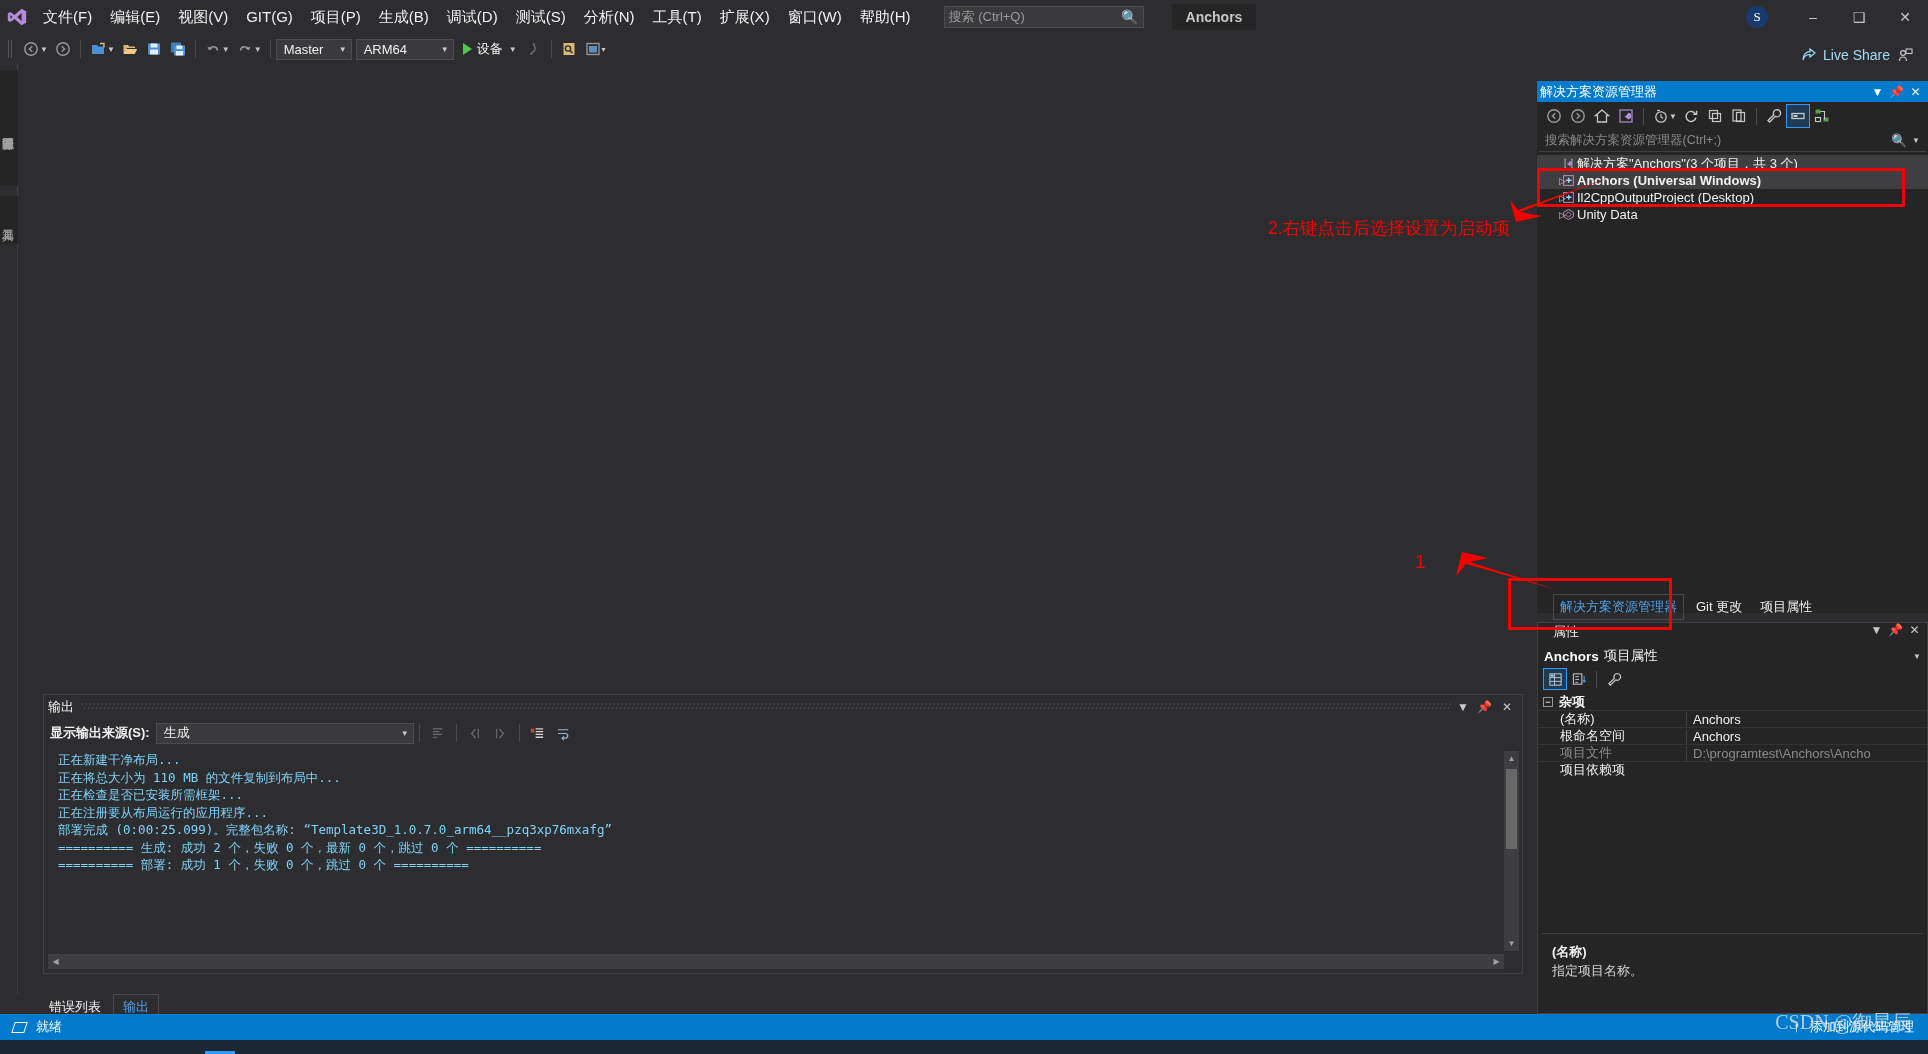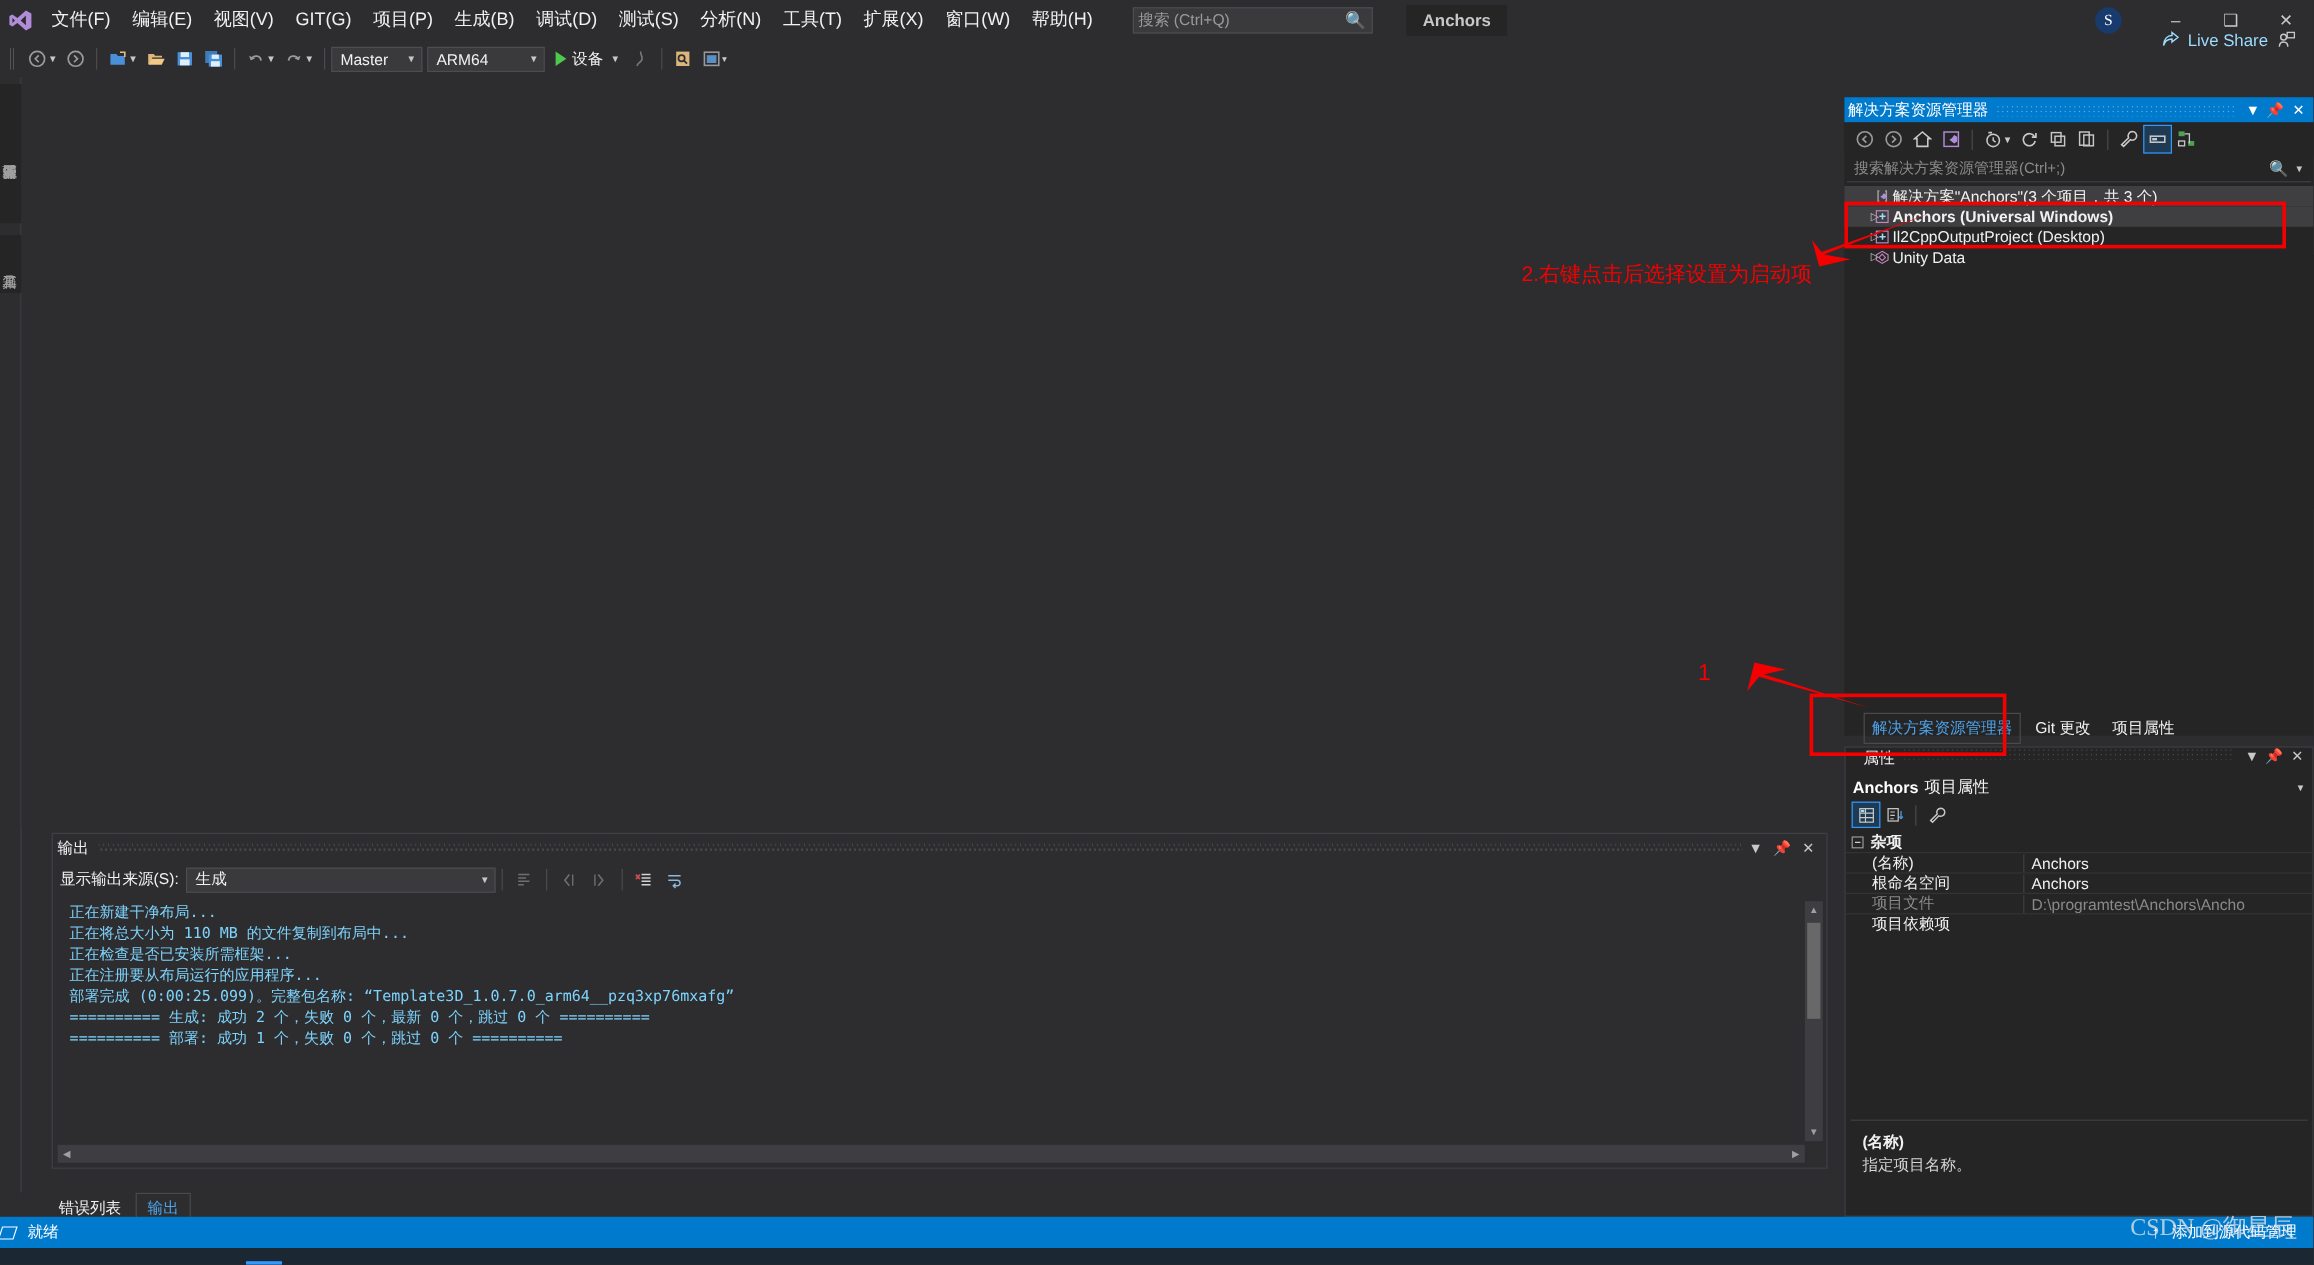--- a/index.html
+++ b/index.html
@@ -60,21 +60,21 @@
     height:21px; background:#3a3a3c; border:1px solid #4d4d50;
     display:flex; align-items:center; padding:0 4px 0 7px; font-size:13px;
     color:#f1f1f1; margin-right:4px;
   }
   .combo .cv { flex:1; white-space:nowrap; }
   .combo .cc { font-size:8px; color:#c8c8c8; margin-left:10px; }
   .run-btn { display:flex; align-items:center; height:24px; padding:0 5px; }
   .run-btn .tri { width:0;height:0;border-left:9px solid #4ec94e;border-top:6px solid transparent;border-bottom:6px solid transparent; }
   .run-btn .lbl { font-size:13px; color:#f1f1f1; margin-left:5px; }
   .live-share-bar {
-    position:absolute; right:0; top:18px; height:30px; display:flex; align-items:center;
+    position:absolute; right:0; top:40px; height:30px; display:flex; align-items:center;
     padding-right:8px;
   }
   .ls { display:flex; align-items:center; color:#9cdcfe; font-size:14px; }
   .ls svg { width:16px; height:16px; margin-right:6px; }
   .fbico { width:30px; height:24px; display:flex;align-items:center;justify-content:center;color:#c8c8c8;}
 
   
   .leftrail {
     position:absolute; left:0; top:64px; width:18px; height:930px; background:#2d2d30;
     border-right:1px solid #3f3f46;
@@ -101,21 +101,21 @@
   .op-title {
     height:24px; display:flex; align-items:center; padding:0 4px; position:relative;
   }
   .op-title .t { font-size:13px; color:#f1f1f1; margin-right:8px; }
   .op-title .dots { flex:1; height:8px;
     background:repeating-linear-gradient(90deg,#555 0 1px,transparent 1px 4px),
                repeating-linear-gradient(90deg,transparent 0 2px,#555 2px 3px,transparent 3px 4px);
     background-position:0 0,0 4px; background-size:4px 2px; background-repeat:repeat-x; opacity:.7; }
   .op-title .ctl { width:22px; text-align:center; color:#c8c8c8; font-size:12px; }
   .op-toolbar { height:28px; display:flex; align-items:center; padding:0 6px; }
-  .op-toolbar .lab { font-size:13px; color:#f1f1f1; margin-right:6px; }
+  .op-toolbar .lab { font-size:13px; color:#f1f1f1; margin-right:6px;font-weight:bold; }
   .op-combo {
     width:258px; height:21px; background:#3a3a3c; border:1px solid #4d4d50;
     display:flex; align-items:center; padding:0 4px 0 7px; font-size:13px; color:#f1f1f1;
   }
   .op-combo .cv{flex:1;} .op-combo .cc{font-size:8px;color:#c8c8c8;}
   .op-ico { width:26px;height:22px;display:flex;align-items:center;justify-content:center;color:#9a9a9a; }
   .op-body {
     position:absolute; left:4px; top:56px; width:1456px; height:200px;
     background:#2d2d30; overflow:hidden;
   }
@@ -145,21 +145,21 @@
     background:#2d2d30; display:flex; align-items:center; padding-left:22px;
   }
   .btab { font-size:13px; color:#f1f1f1; padding:3px 9px; margin-right:3px; }
   .btab.active { color:#4ea2e8; border:1px solid #4a4a4c; background:#2d2d30; }
 
   
   .statusbar {
     position:absolute; left:0; bottom:14px; width:1928px; height:26px;
     background:#007acc; display:flex; align-items:center; color:#fff; font-size:13px;
   }
-  .sb-left { display:flex; align-items:center; padding-left:0; }
+  .sb-left { display:flex; align-items:center; padding-left:13px; }
   .sb-left .flag { width:13px;height:11px;border:1.6px solid #fff; transform:skewX(-18deg); margin-right:10px; }
   .sb-right { position:absolute; right:14px; display:flex; align-items:center; }
   .sb-right .arw { margin-right:10px; font-size:14px; }
   .taskbar {
     position:absolute; left:0; bottom:0; width:1928px; height:14px; background:#1b2733;
   }
   .tb-accent { position:absolute; left:205px; bottom:0; width:30px; height:3px; background:#3399ff; }
 
   
   .se-panel {

